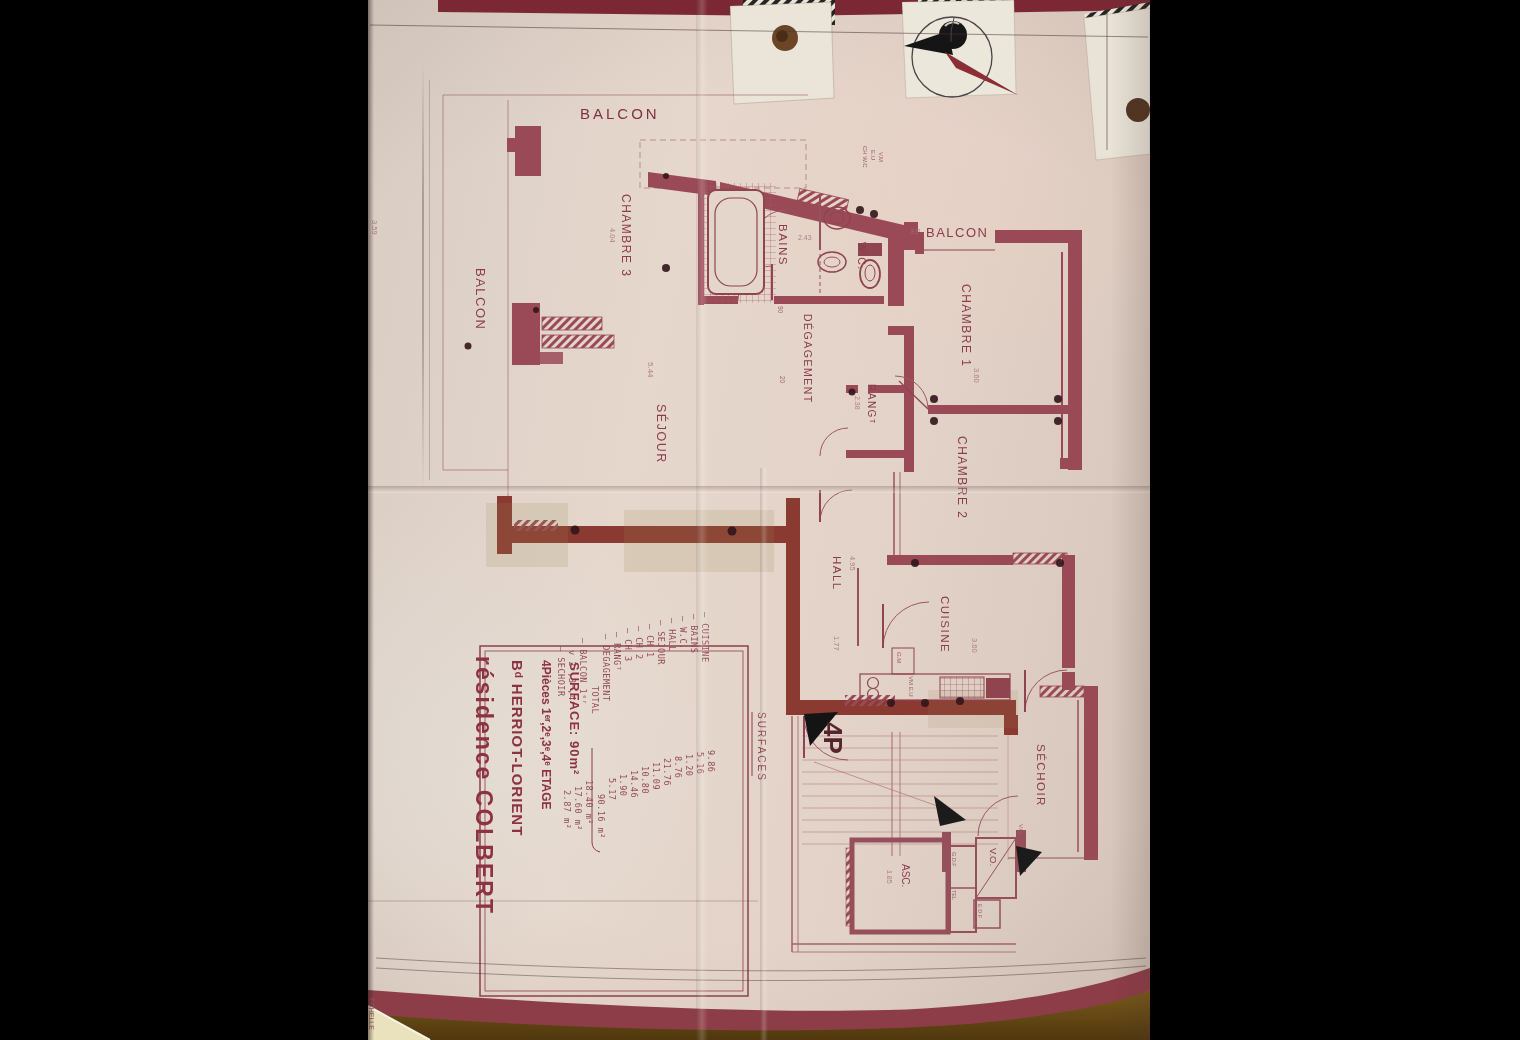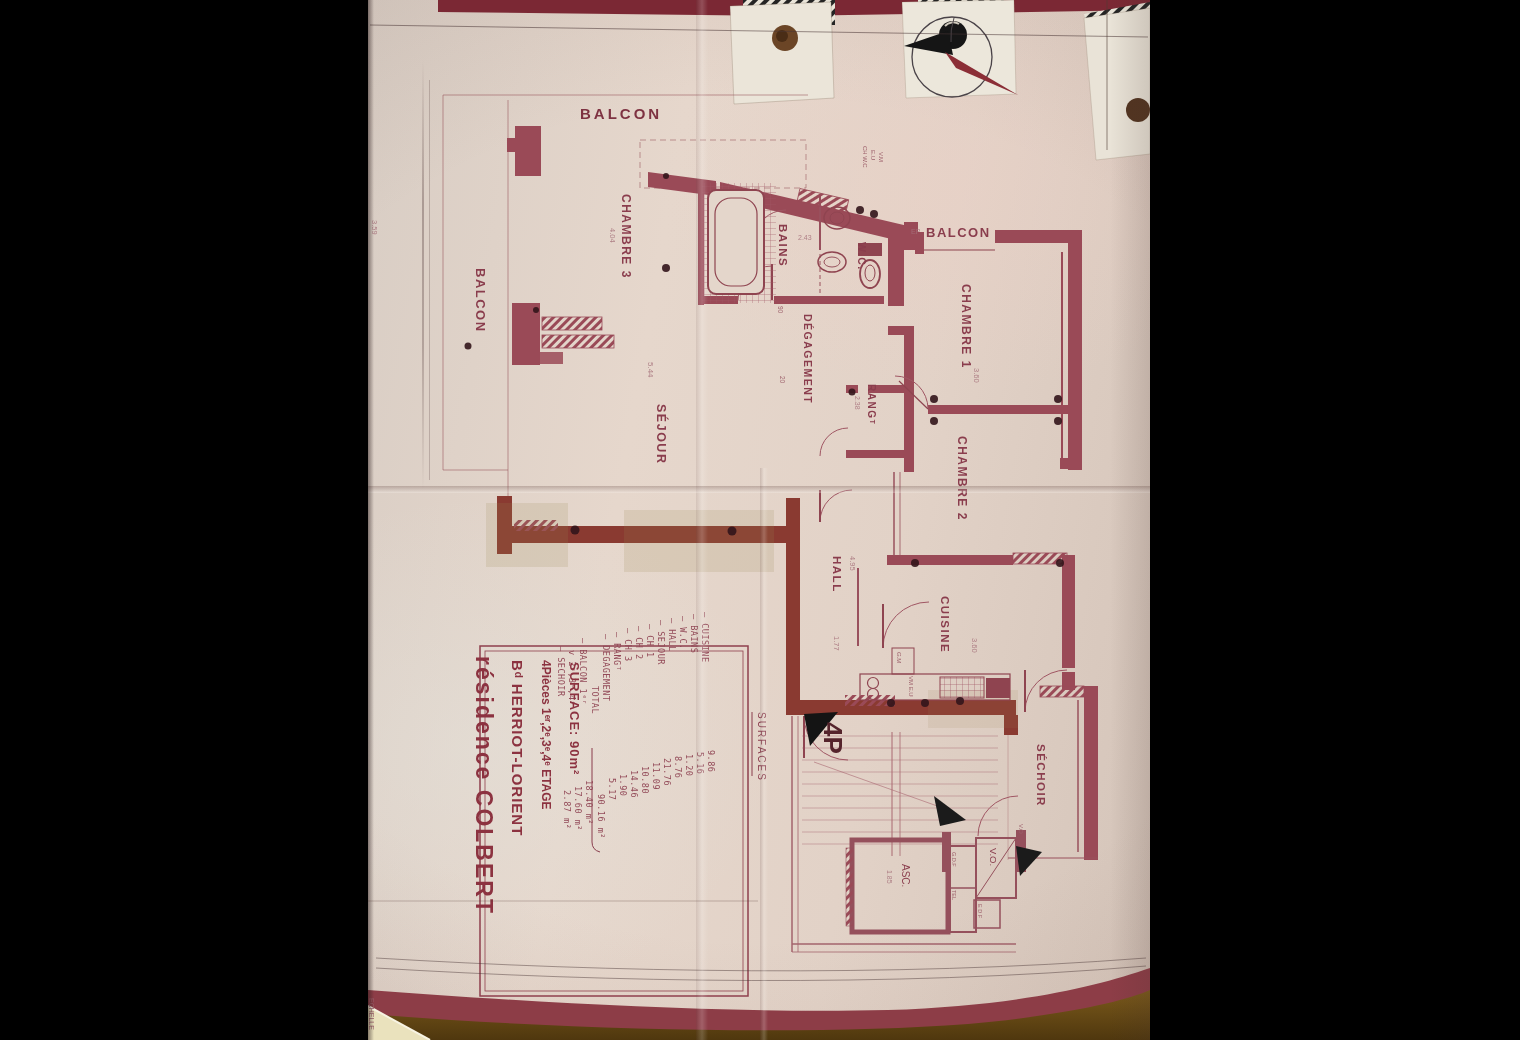--- a/index.html
+++ b/index.html
@@ -9,21 +9,21 @@
   #photo{position:absolute;left:368px;top:0;width:782px;height:1040px;overflow:hidden;
          background:linear-gradient(100deg,#d8cdc4 0%,#e6d7cc 35%,#e2d2c7 65%,#d4c4b9 100%);}
   .tint{position:absolute;pointer-events:none;}
   #planSvg{position:absolute;left:0;top:0;}
   .vt{position:absolute;writing-mode:vertical-rl;text-orientation:mixed;white-space:nowrap;
       color:#8a3d4d;line-height:1;}
   .ht{position:absolute;white-space:nowrap;color:#8a3d4d;line-height:1;}
   .tt{font-family:"DejaVu Sans Mono",monospace;font-size:8.5px;letter-spacing:0.5px;color:#934a58;}
   .dim{color:#a5707a;opacity:0.85;}
   .tiny{font-size:6px;color:#9c5f6a;}
-  .roomlbl{letter-spacing:1.5px;font-weight:700;}
+  .roomlbl{letter-spacing:1.5px;font-weight:400;}
   .crease{position:absolute;pointer-events:none;}
 </style>
 </head>
 <body>
 
 <div id="stage">
   <div class="bar" style="left:0;width:368px;"></div>
   <div class="bar" style="left:1150px;width:370px;"></div>
 
   <div id="photo">

